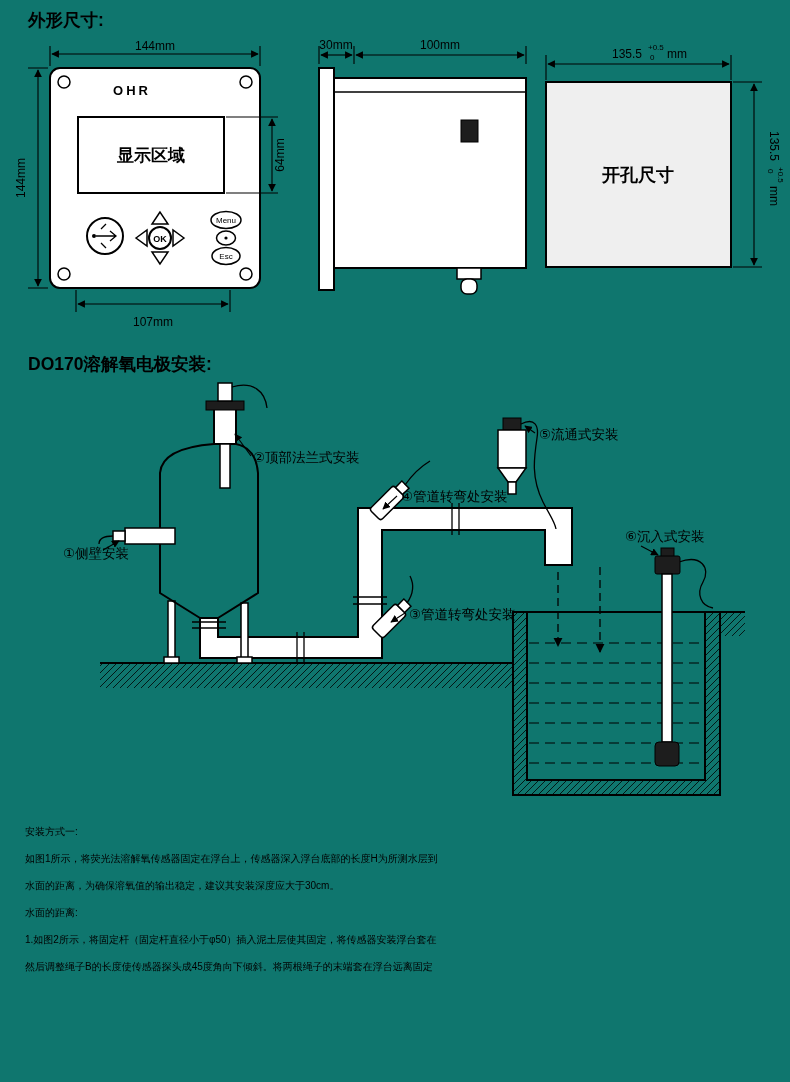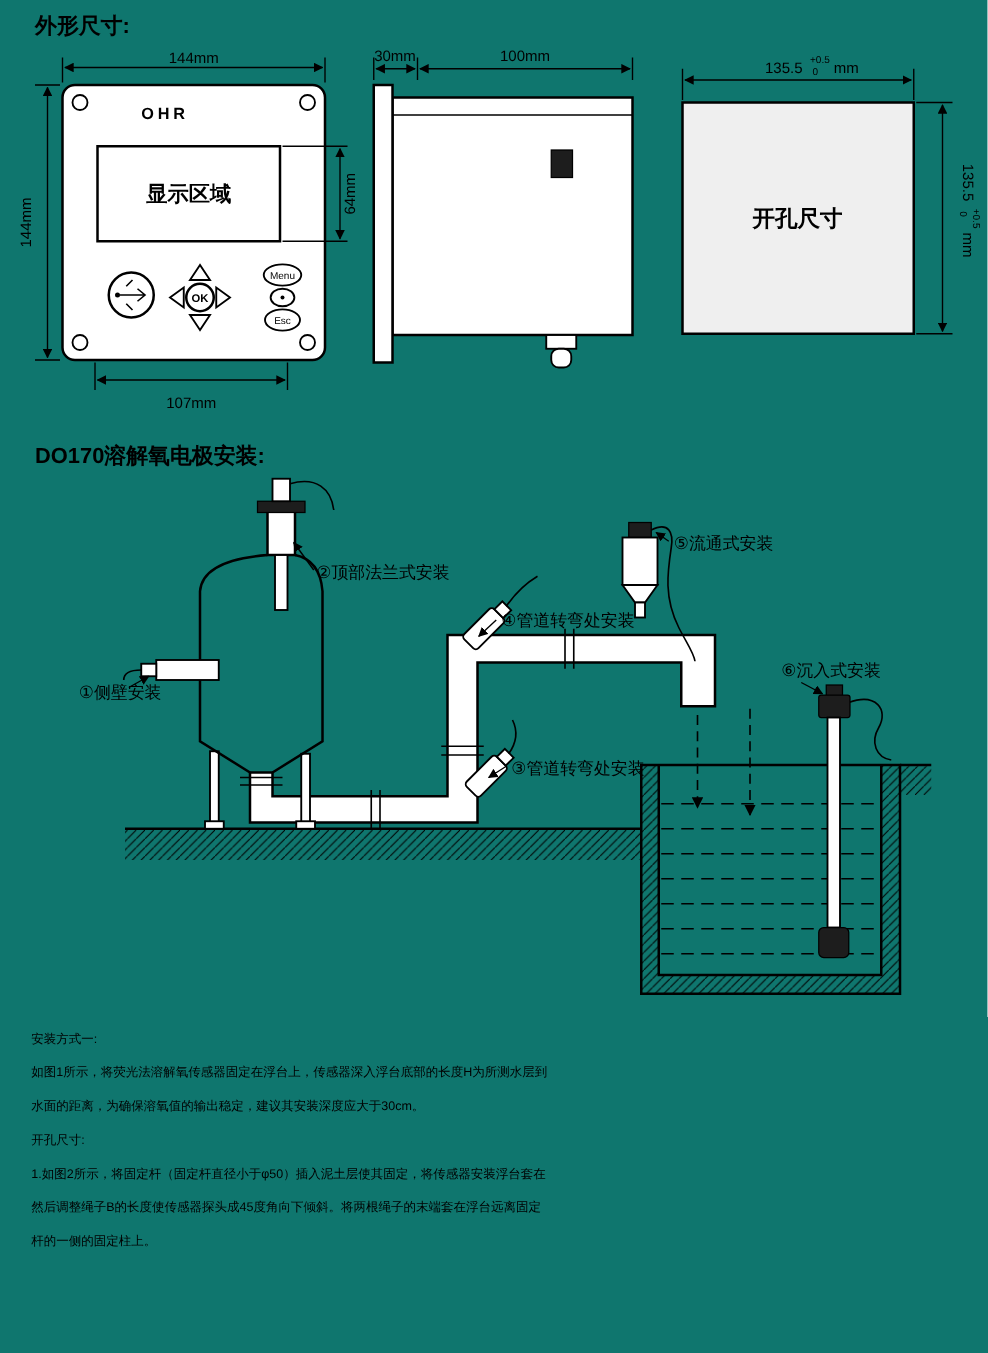--- a/index.html
+++ b/index.html
@@ -81,21 +81,21 @@
       <circle cx="206" cy="200" r="1.6" fill="#000"></circle>
       <ellipse class="s15" cx="206" cy="218" rx="14" ry="8.5"></ellipse>
       <text x="206" y="221" text-anchor="middle" style="font-size:8px;">Esc</text>
 
       <path class="dim" d="M56,252 V274 M210,252 V274"></path>
       <line class="dim" x1="58" y1="266" x2="208" y2="266" marker-start="url(#arrA)" marker-end="url(#arrA)"></line>
       <text class="dtxt" x="133" y="288" text-anchor="middle">107mm</text>
     </svg>
   </div>
 
-  <div class="abs" style="left:286px;top:38px;width:235px;height:292px;">
+  <div class="abs" style="left:306px;top:38px;width:235px;height:292px;">
     <svg width="235" height="292" viewBox="0 0 235 292">
       <defs>
         <marker id="arrB" viewBox="0 0 10 10" refX="9" refY="5" markerWidth="7" markerHeight="7" orient="auto-start-reverse">
           <path d="M0,0L10,5L0,10z" fill="#000"></path>
         </marker>
       </defs>
       <path class="dim" d="M13,8 V26 M48,8 V26 M220,8 V26"></path>
       <line class="dim" x1="15" y1="17" x2="46" y2="17" marker-start="url(#arrB)" marker-end="url(#arrB)"></line>
       <line class="dim" x1="50" y1="17" x2="218" y2="17" marker-start="url(#arrB)" marker-end="url(#arrB)"></line>
       <text class="dtxt" x="30" y="11" text-anchor="middle">30mm</text>
@@ -236,19 +236,18 @@
       <path class="dim" d="M616,176 L633,185" marker-end="url(#arrD)"></path>
       <text class="lbl" x="600" y="171">⑥沉入式安装</text>
     </svg>
   </div>
 
 
   <div class="abs" style="left:25px;top:818px;width:750px;">
     <div class="bodyline">安装方式一:</div>
     <div class="bodyline">如图1所示，将荧光法溶解氧传感器固定在浮台上，传感器深入浮台底部的长度H为所测水层到</div>
     <div class="bodyline">水面的距离，为确保溶氧值的输出稳定，建议其安装深度应大于30cm。</div>
-    <div class="bodyline">开孔尺寸:</div>
+    <div class="bodyline">水面的距离:</div>
     <div class="bodyline">1.如图2所示，将固定杆（固定杆直径小于φ50）插入泥土层使其固定，将传感器安装浮台套在</div>
     <div class="bodyline">然后调整绳子B的长度使传感器探头成45度角向下倾斜。将两根绳子的末端套在浮台远离固定</div>
-    <div class="bodyline">杆的一侧的固定柱上。</div>
   </div>
 
 </div>
 
 </body></html>

